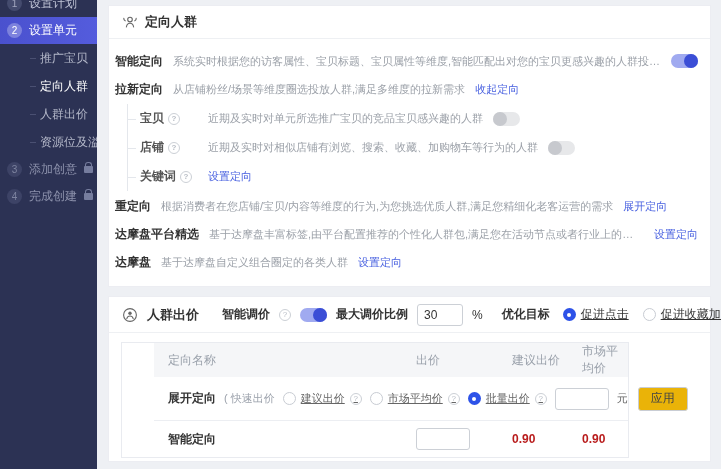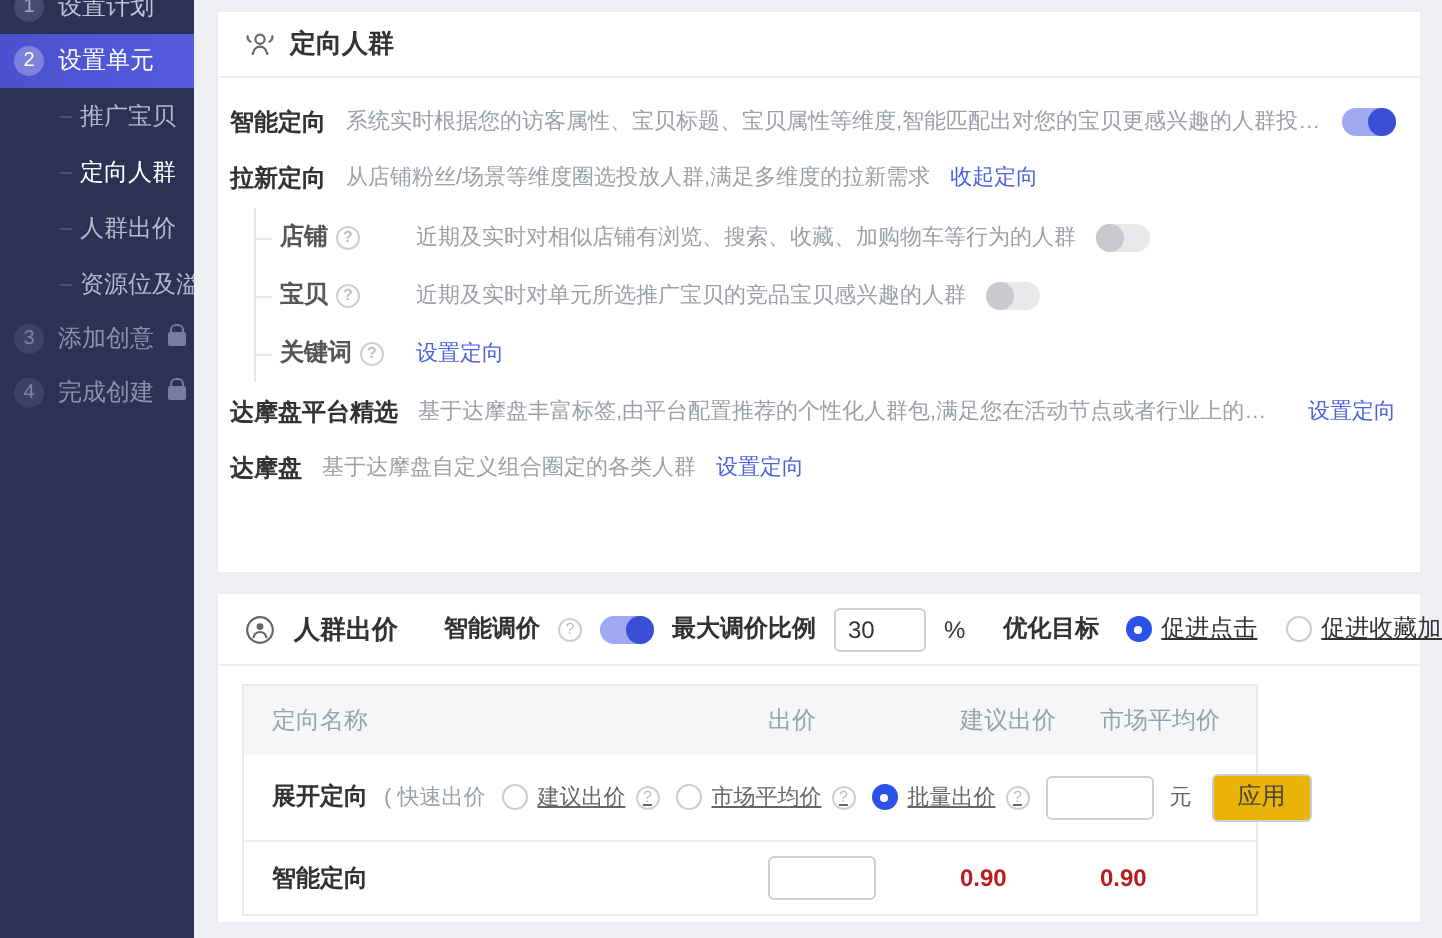--- a/index.html
+++ b/index.html
@@ -61,21 +61,21 @@
   .blabel { font-weight:bold; color:#333; }
   .ipt { height:22px; border:1px solid #ccd0d6; border-radius:3px; width:46px; padding:0 6px;
          font-size:12px; color:#333; font-family:inherit; }
   .radio { width:13px; height:13px; border-radius:50%; flex:none; cursor:pointer; }
   .radio.off { border:1px solid #c8ccd3; background:#fff; }
   .radio.on { background:#2d52e8; position:relative; }
   .radio.on::after { content:""; position:absolute; left:4.5px; top:4.5px; width:4px; height:4px; border-radius:50%; background:#fff; }
   .opt { display:flex; align-items:center; gap:5px; cursor:pointer;text-decoration:underline; }
   .objs { display:flex; align-items:center; gap:14px; margin-left:4px; }
   
-  .tbl { margin:9px 0 0 12px; width:508px; border:1px solid #e9ebf0; }
+  .tbl { margin:9px 0 0 12px; width:508px; border:1px solid #e9ebf0;padding-left:32px; }
   .grid4 { display:grid; grid-template-columns:262px 96px 70px auto; align-items:center; }
   .tbl-head { background:#f5f6f8; height:34px; color:#9aa1ab; }
   .tbl-head span:first-child { padding-left:14px; }
   .row-assist { height:44px; display:flex; align-items:center; padding-left:14px; gap:8px;
                 border-bottom:1px solid #eceef2; font-size:11px; color:#666; white-space:nowrap; }
   .assist-prefix { color:#9ba1ab; }
   .row-assist .ipt { width:54px; }
   .btn { height:24px; padding:0 12px; border:1px solid #c9cdd4; border-radius:3px; background:#eab308;
          font-size:12px; color:#444; cursor:pointer; font-family:inherit; margin-left:2px; }
   .row-data { height:36px; }
@@ -147,47 +147,52 @@
 
         <div class="t-row">
           <span class="t-label">拉新定向</span>
           <span class="desc">从店铺粉丝/场景等维度圈选投放人群,满足多维度的拉新需求</span>
           <span class="link">收起定向</span>
         </div>
 
         <div class="tree">
           <div class="tree-row">
             <span class="sub-label">
-              <span>店铺</span>
+              <span>宝贝</span>
               <span class="help"></span>
             </span>
-            <span class="desc">近期及实时对相似店铺有浏览、搜索、收藏、加购物车等行为的人群</span>
+            <span class="desc">近期及实时对单元所选推广宝贝的竞品宝贝感兴趣的人群</span>
             <span class="tg off">
                 <span class="knob"></span>
               </span>
           </div>
           <div class="tree-row">
             <span class="sub-label">
-              <span>宝贝</span>
+              <span>店铺</span>
               <span class="help"></span>
             </span>
-            <span class="desc">近期及实时对单元所选推广宝贝的竞品宝贝感兴趣的人群</span>
+            <span class="desc">近期及实时对相似店铺有浏览、搜索、收藏、加购物车等行为的人群</span>
             <span class="tg off">
                 <span class="knob"></span>
               </span>
           </div>
           <div class="tree-row">
             <span class="sub-label">
               <span>关键词</span>
               <span class="help"></span>
             </span>
             <span class="link">设置定向</span>
           </div>
         </div>
 
+        <div class="t-row">
+          <span class="t-label">重定向</span>
+          <span class="desc">根据消费者在您店铺/宝贝/内容等维度的行为,为您挑选优质人群,满足您精细化老客运营的需求</span>
+          <span class="link">展开定向</span>
+        </div>
 
         <div class="t-row">
           <span class="t-label">达摩盘平台精选</span>
           <span class="desc">基于达摩盘丰富标签,由平台配置推荐的个性化人群包,满足您在活动节点或者行业上的圈人需求</span>
           <span class="link">设置定向</span>
         </div>
 
         <div class="t-row">
           <span class="t-label">达摩盘</span>
           <span class="desc">基于达摩盘自定义组合圈定的各类人群</span>

